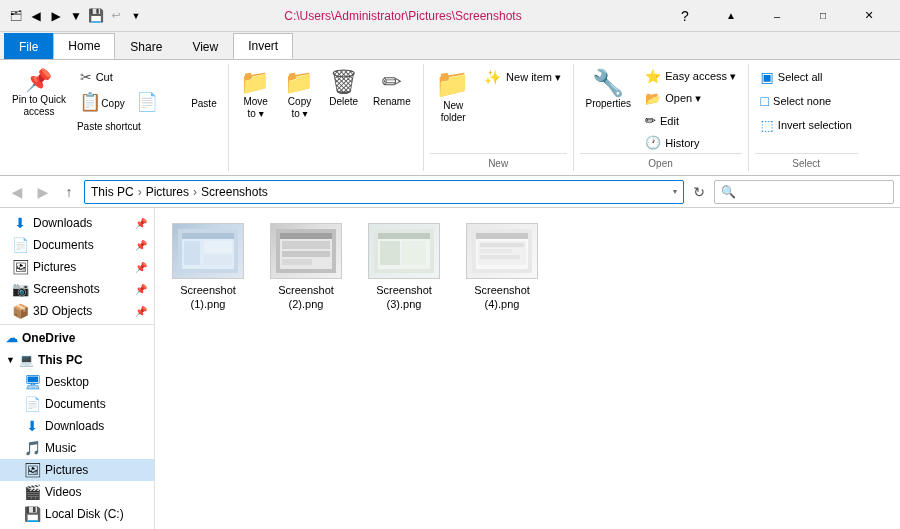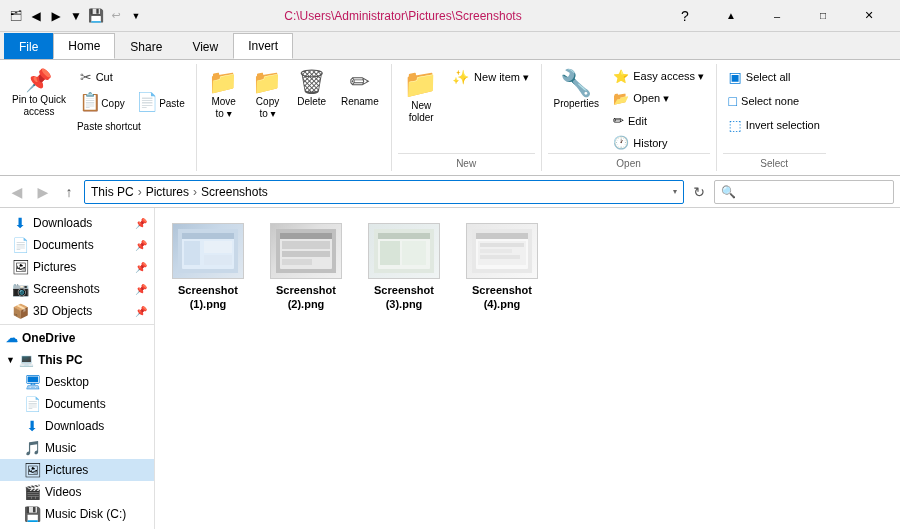--- a/index.html
+++ b/index.html
@@ -178,21 +178,20 @@
     .sidebar-divider { border: none; border-top: 1px solid #e0e0e0; margin: 2px 0; }
     .indent1 { padding-left: 24px; }
 
     
     #content {
       flex: 1;
       background: white;
       padding: 8px;
       display: flex;
       flex-direction: column;
-      font-weight: bold;
     }
     .file-grid {
       display: flex;
       flex-wrap: wrap;
       gap: 8px;
       align-content: flex-start;
     }
     .file-item {
       width: 90px;
       display: flex;
@@ -295,21 +294,21 @@
           <span class="icon">✂</span>
           <span>Cut</span>
         </div>
         <div style="display:flex; gap:2px; align-items:center;">
           <div class="ribbon-btn" style="flex-direction:row; min-width:35px; padding:2px 4px;">
             <span class="btn-icon" style="font-size:18px;">📋</span>
             <span style="font-size:10px;">Copy</span>
           </div>
           <div class="ribbon-btn" style="flex-direction:row; min-width:35px; padding:2px 4px;">
             <span class="btn-icon" style="font-size:18px;">📄</span>
-            <span style="font-size:10px;">Paste</span>
+            <span style="font-size:10px;margin-left:32px;">Paste</span>
           </div>
         </div>
         <div class="ribbon-btn-small" style="font-size:10px; padding-left:2px;">
           <span>Paste shortcut</span>
         </div>
       </div>
     </div>
   </div>
 
   <div class="ribbon-group" style="min-width:140px;">
@@ -479,21 +478,21 @@
         <span class="si-icon">🖼</span>
         <span class="si-label">Pictures</span>
       </div>
       <div class="sidebar-item indent1">
         <span class="si-icon">🎬</span>
         <span class="si-label">Videos</span>
       </div>
 
       <div class="sidebar-item indent1">
         <span class="si-icon">💾</span>
-        <span class="si-label">Music Disk (C:)</span>
+        <span class="si-label">Local Disk (C:)</span>
       </div>
 
     </div>
   </div>
 
   <div id="content">
     <div class="file-grid">
 
       <div class="file-item">
         <div class="thumb">

